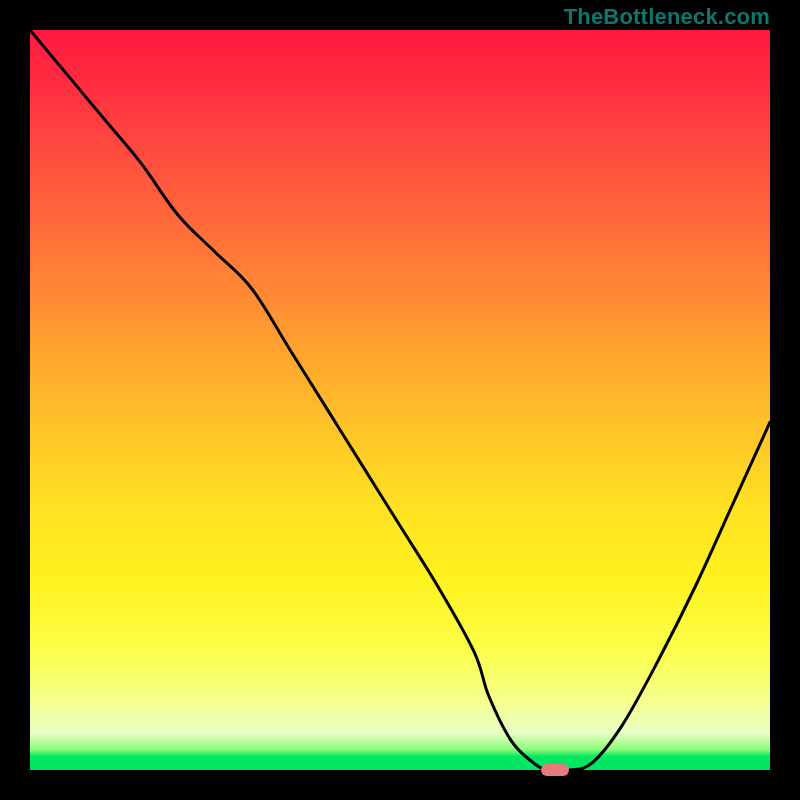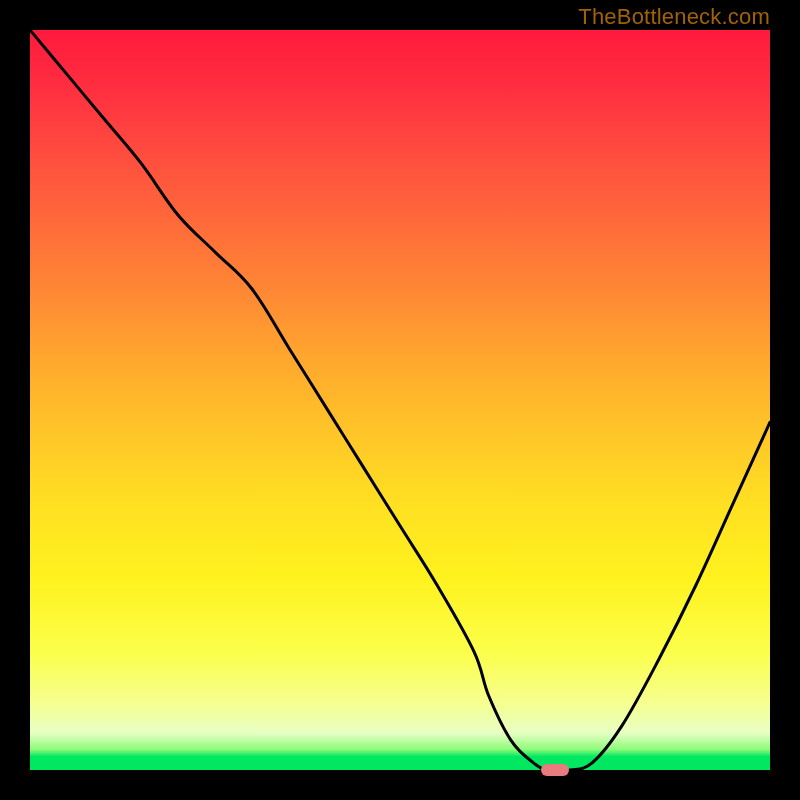--- a/index.html
+++ b/index.html
@@ -56,23 +56,23 @@
     position: absolute;
     width: 28px;
     height: 12px;
     background: #e87b7d;
     border-radius: 6px;
   }
   .watermark {
     position: absolute;
     top: 4px;
     right: 30px;
-    color: #a16207;
+    color: #0f766e;
     font-size: 22px;
-    font-weight: 400;
+    font-weight: 700;
     letter-spacing: 0.2px;
   }
 </style>
 </head>
 <body>
 
 <div class="watermark">TheBottleneck.com</div>
 
 <div class="frame">
 

